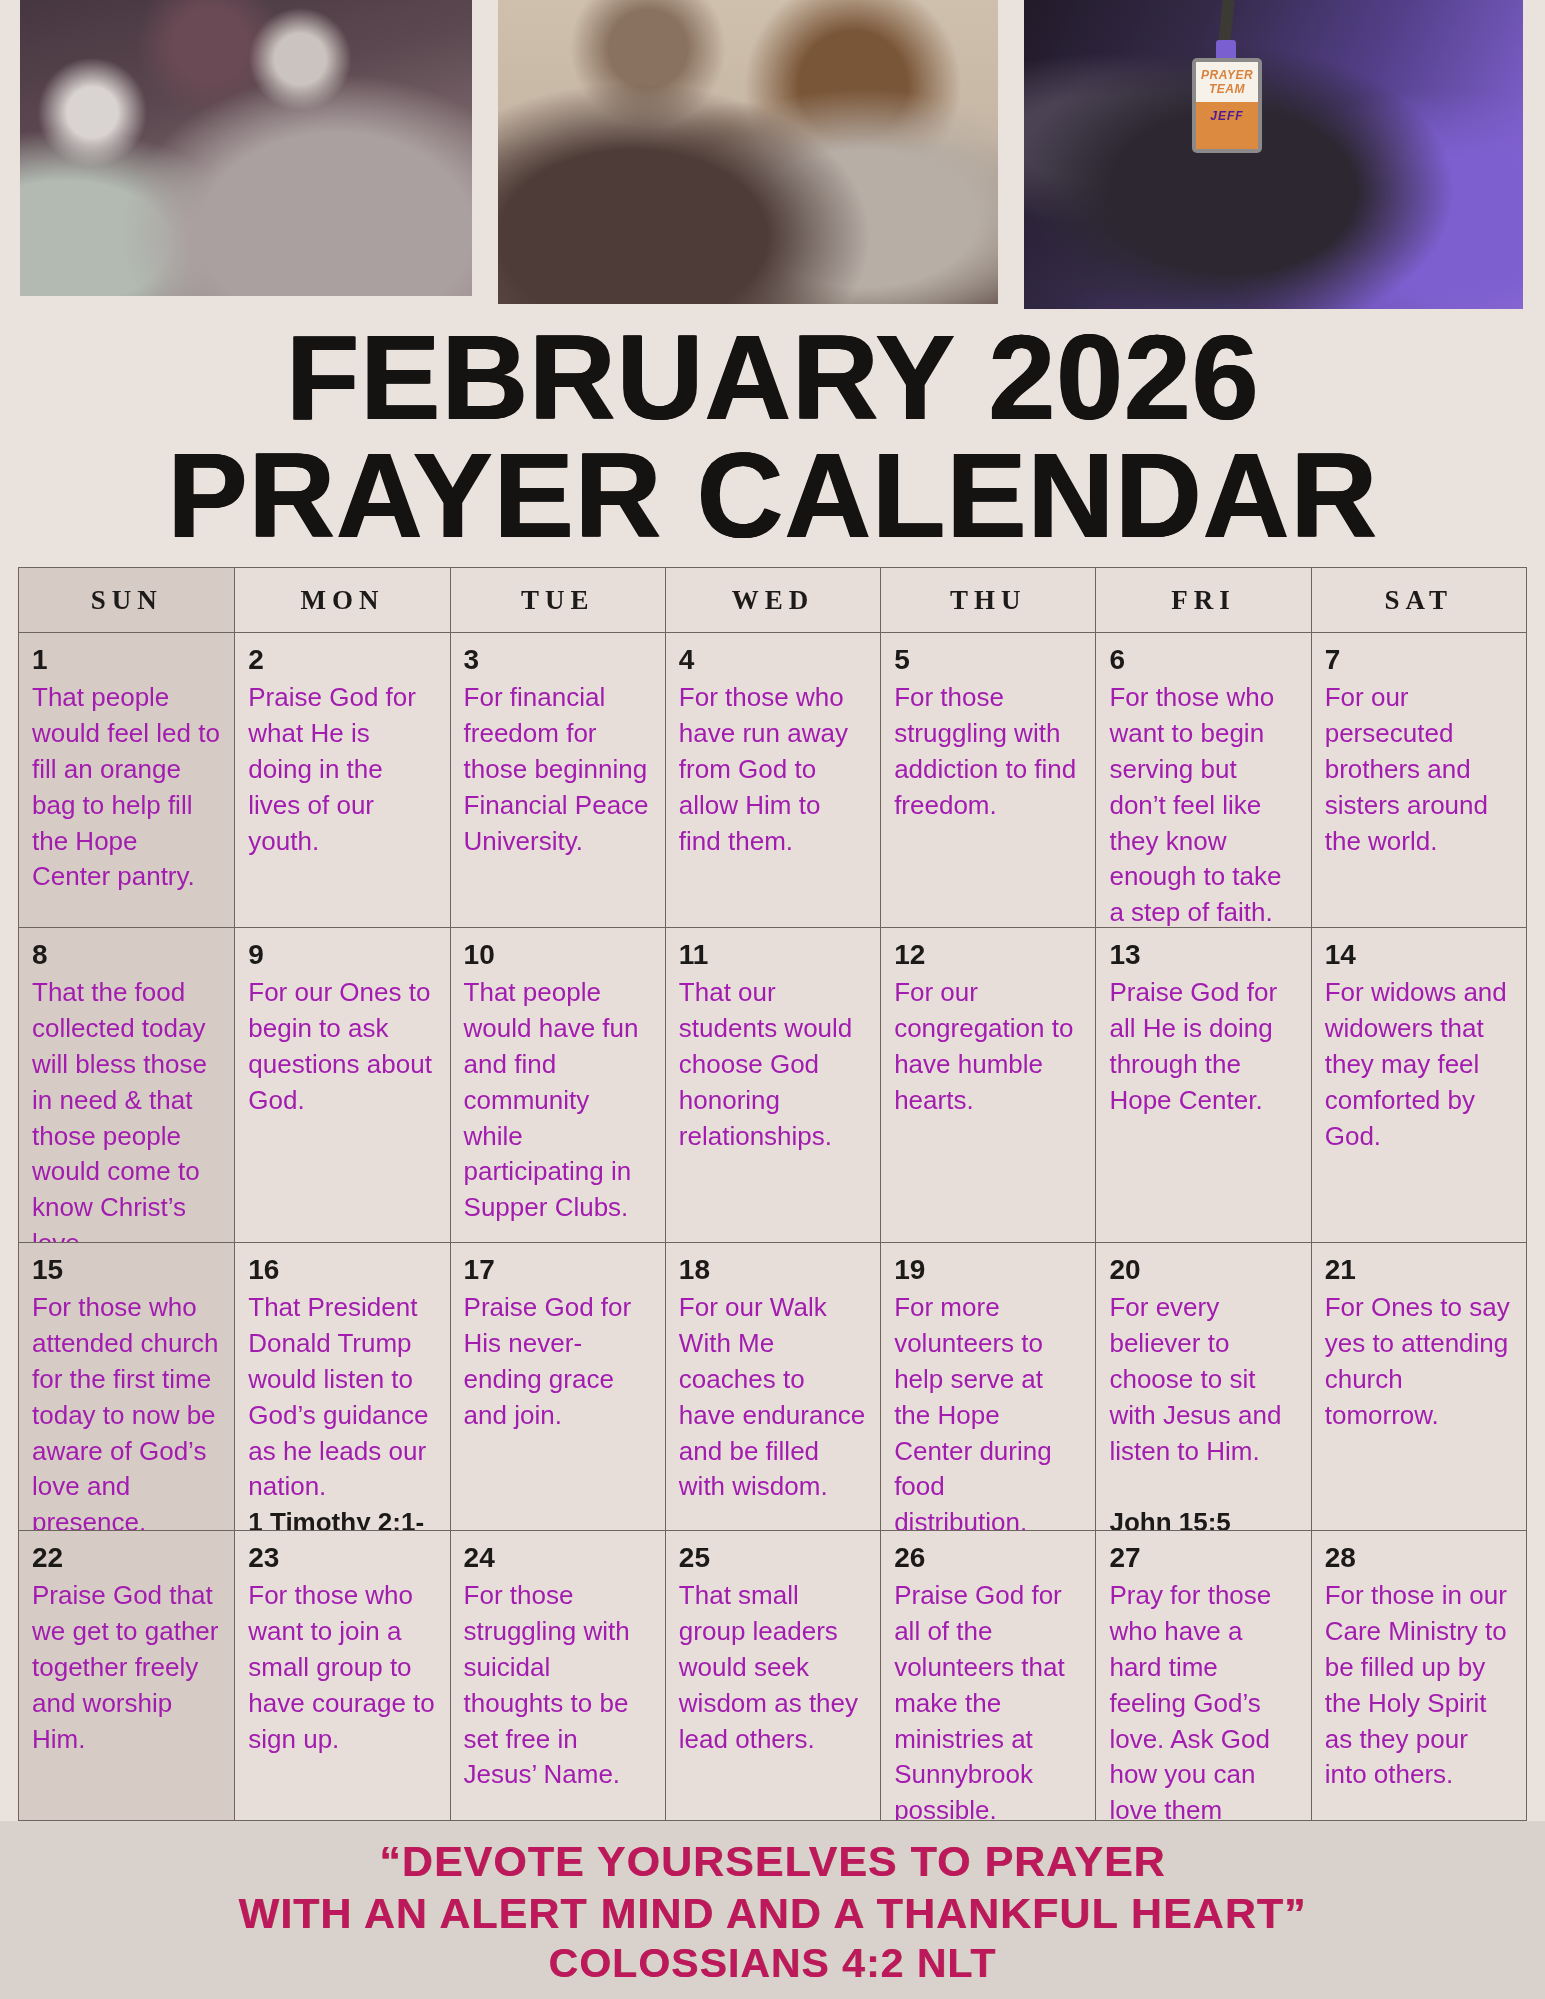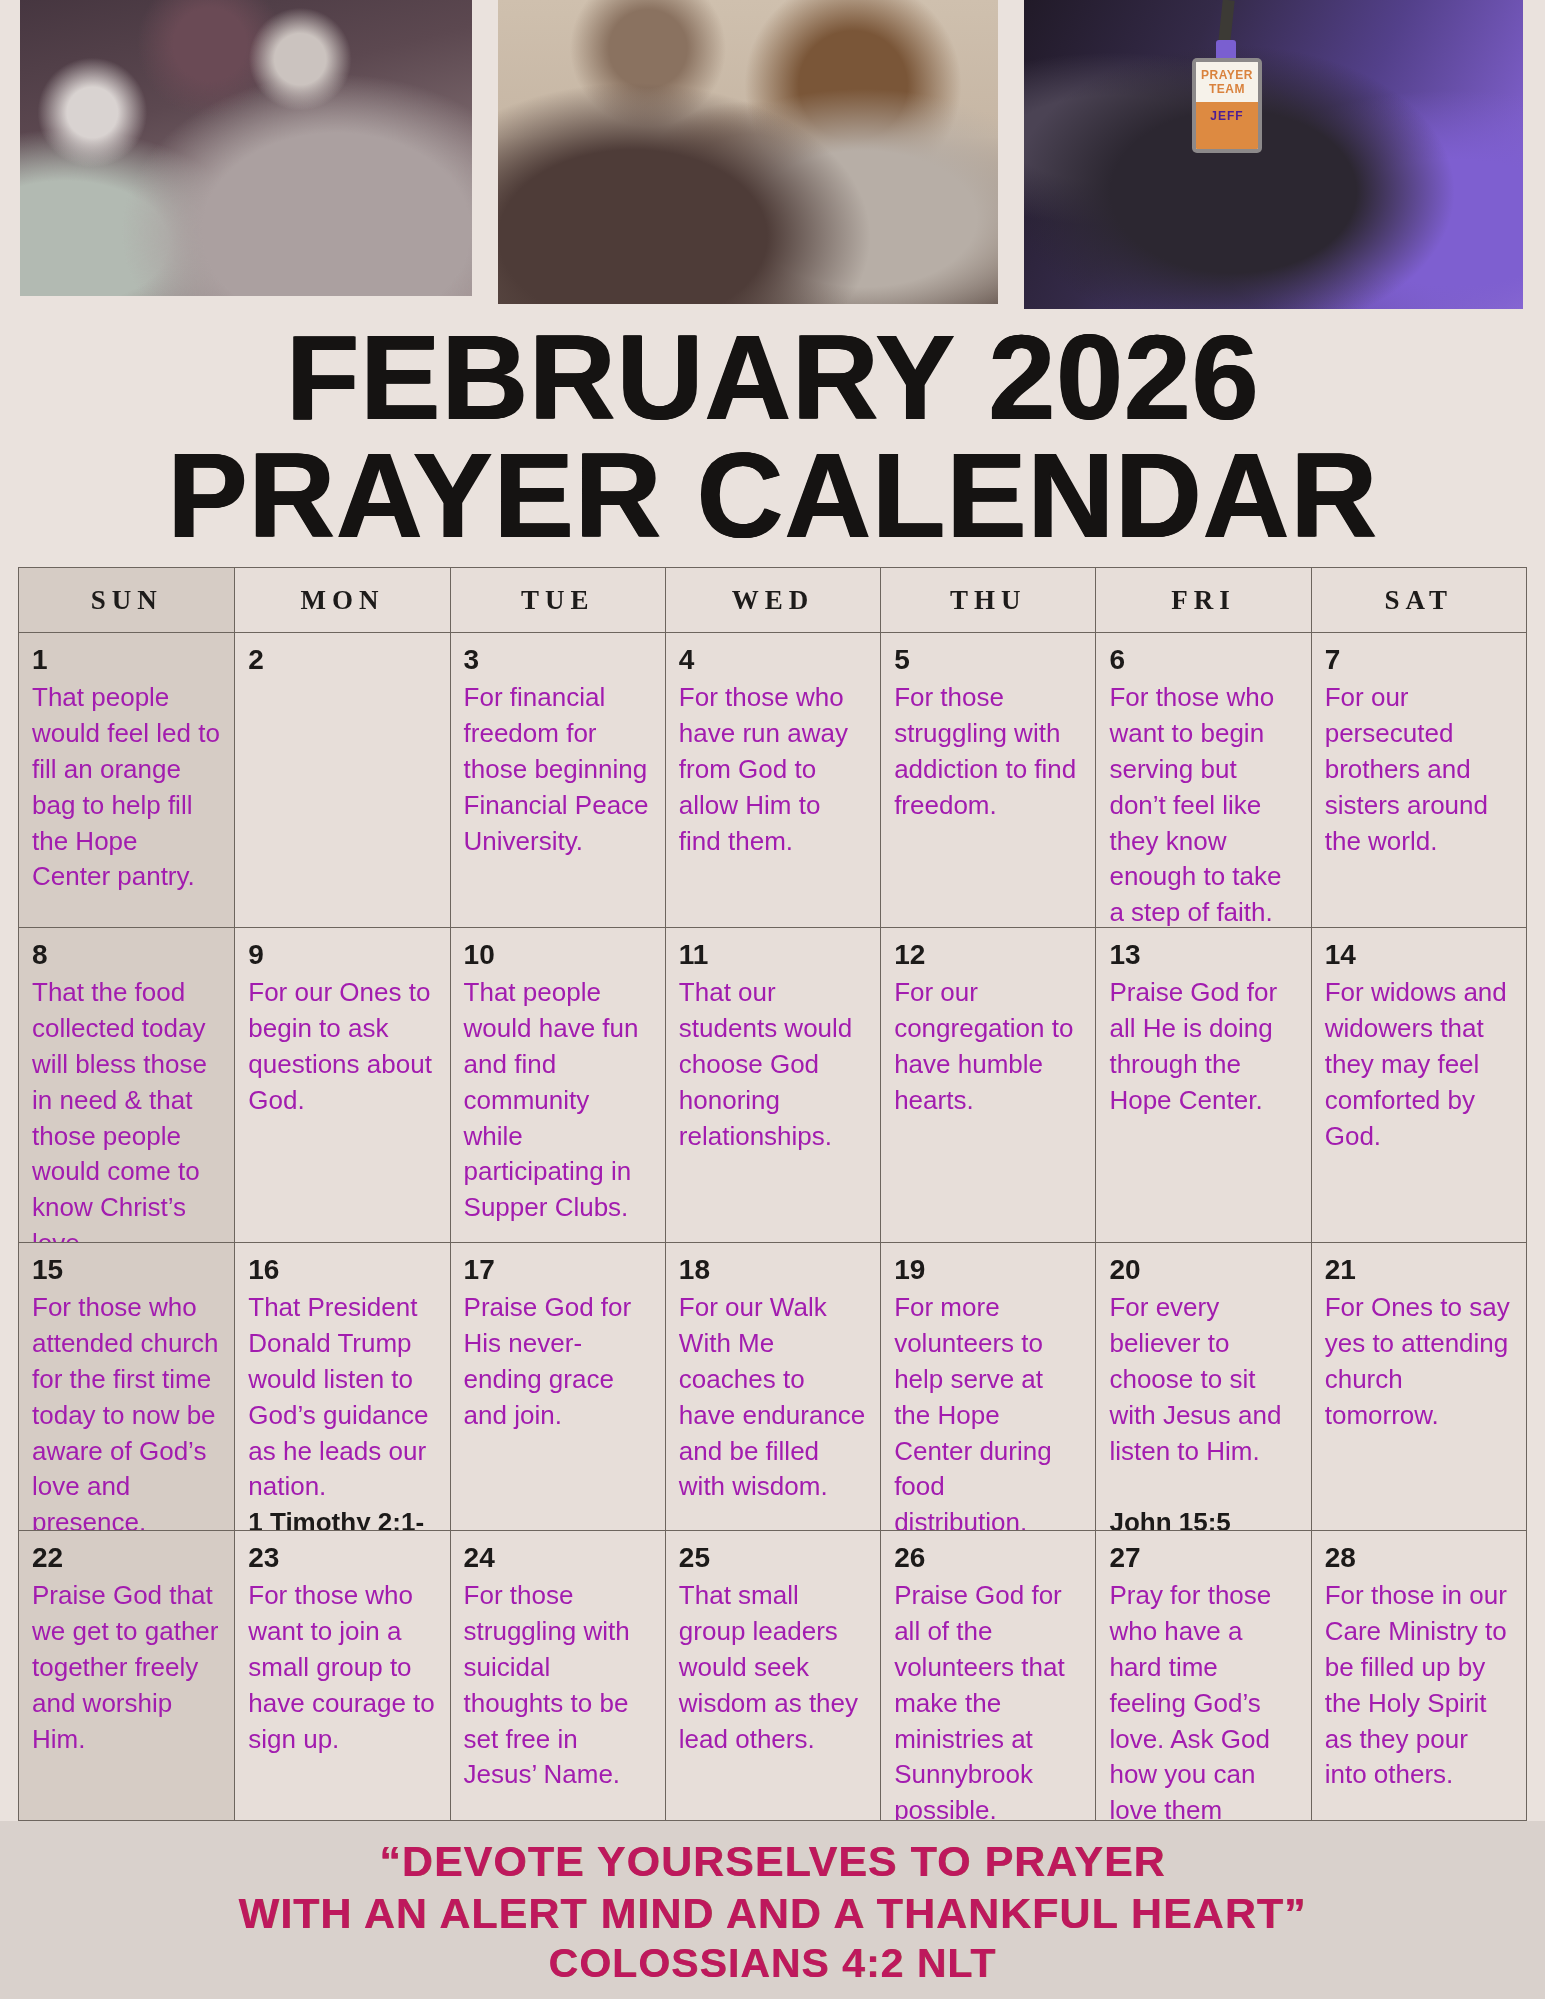--- a/index.html
+++ b/index.html
@@ -43,20 +43,21 @@
       radial-gradient(ellipse at 50% 55%, #9c8674 0 14%, rgba(156,134,116,0) 28%),
       linear-gradient(180deg, #cfc0ae 0%, #c6b6a4 45%, #8a776b 78%, #5f4f48 100%);
   }
   .photo-right {
     width:511px; height:309px;
     background:
       radial-gradient(ellipse at 42% 62%, #2c2731 0 30%, rgba(44,39,49,0) 54%),
       radial-gradient(ellipse at 18% 45%, #4b4354 0 18%, rgba(75,67,84,0) 36%),
       radial-gradient(ellipse at 86% 72%, #7e5fd0 0 20%, rgba(126,95,208,0) 42%),
       linear-gradient(115deg, #211a28 0%, #342a48 30%, #53408a 60%, #7a5cc4 85%, #8f6fd4 100%);
+    font-style: italic;
   }
   .lanyard {
     position:absolute; left:196px; top:0; width:12px; height:52px;
     background:#3c3a35; transform:rotate(6deg);
   }
   .badge-clip {
     position:absolute; left:192px; top:40px; width:20px; height:22px;
     background:#7a5fd0; border-radius:3px;
   }
   .badge {
@@ -163,20 +164,21 @@
   <div class="cell hdr">THU</div>
   <div class="cell hdr">FRI</div>
   <div class="cell hdr">SAT</div>
 
   <div class="cell sun">
     <div class="daynum">1</div>
     <div class="daytext">That people would feel led to fill an orange bag to help fill the Hope Center pantry.</div>
   </div>
   <div class="cell">
     <div class="daynum">2</div>
+    <div class="daytext">Praise God for what He is doing in the lives of our youth.</div>
   </div>
   <div class="cell">
     <div class="daynum">3</div>
     <div class="daytext">For financial freedom for those beginning Financial Peace University.</div>
   </div>
   <div class="cell">
     <div class="daynum">4</div>
     <div class="daytext">For those who have run away from God to allow Him to find them.</div>
   </div>
   <div class="cell">

